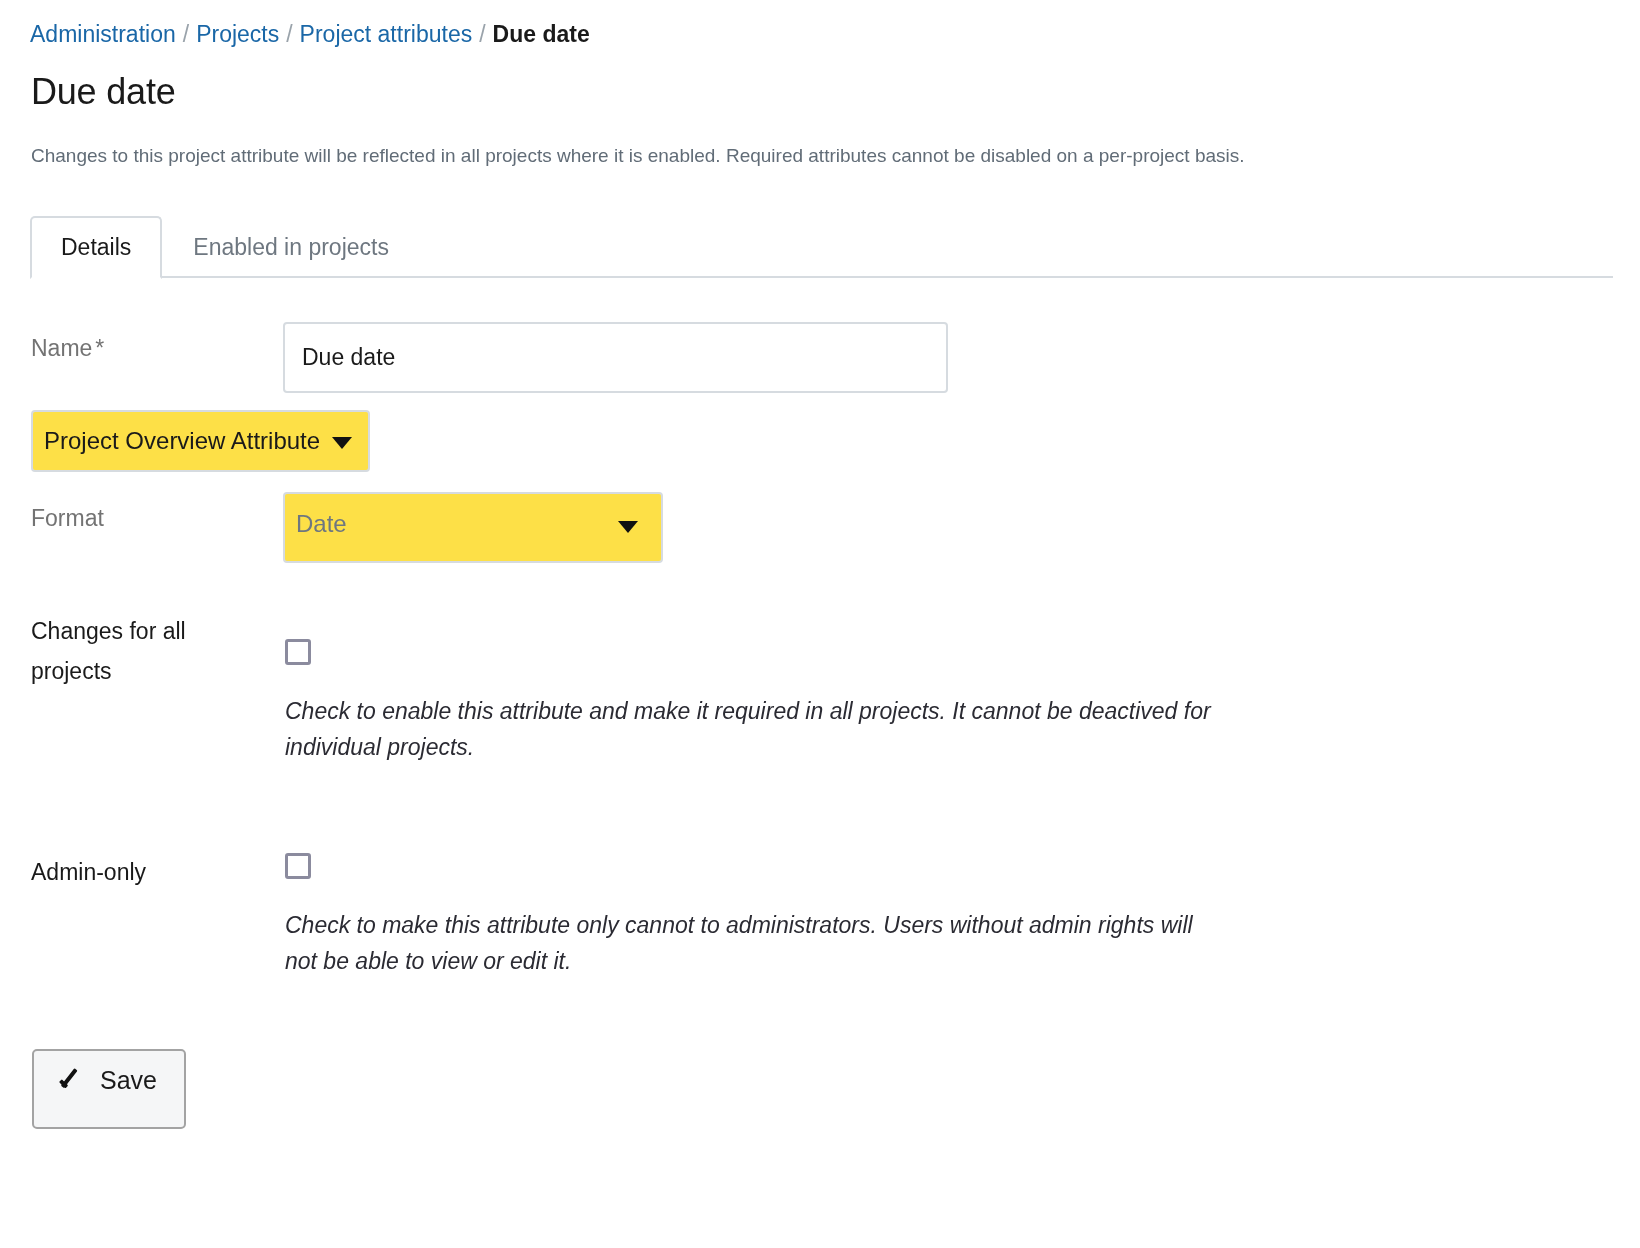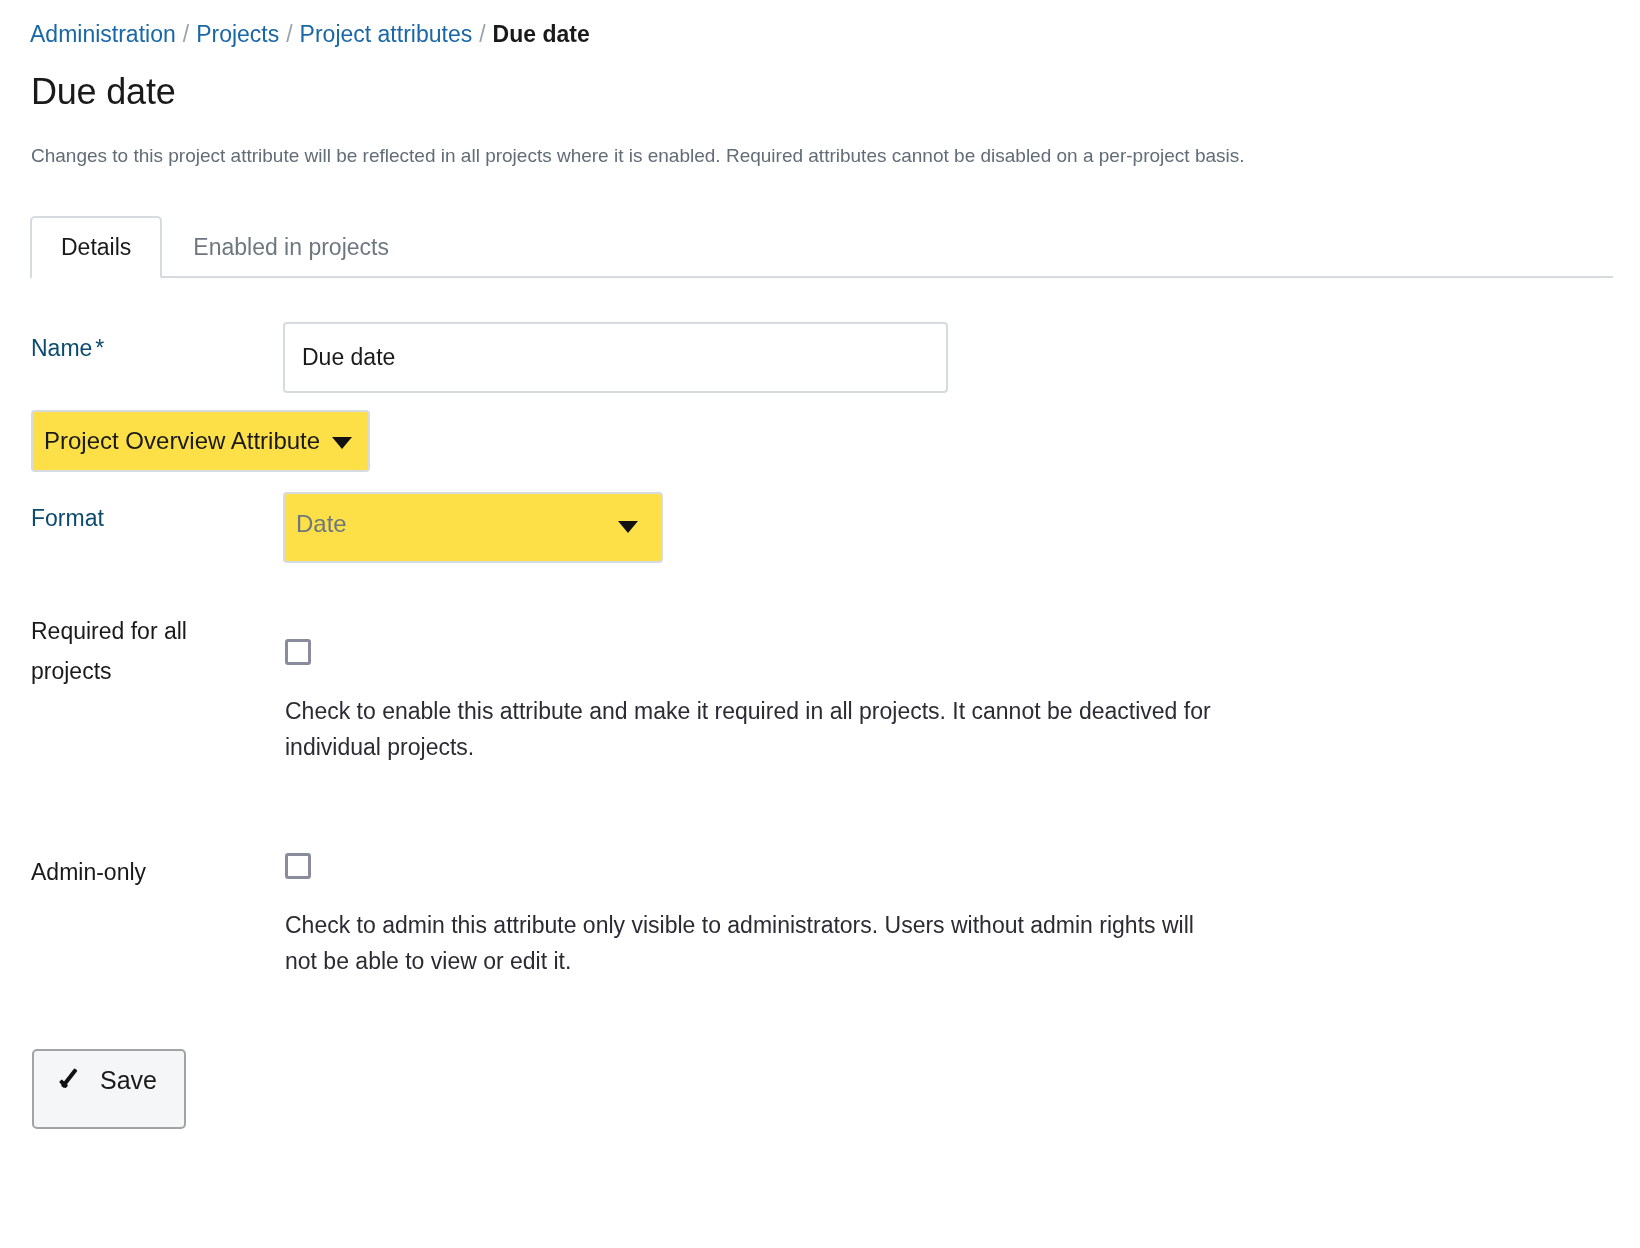--- a/index.html
+++ b/index.html
@@ -103,21 +103,21 @@
   }
   .field-row {
     display: flex;
     align-items: flex-start;
   }
   .field-label {
     width: 252px;
     flex: 0 0 252px;
     font-size: 23px;
     line-height: 40px;
-    color: #0c4a6e;
+    color: #737373;
     padding-top: 6px;
     box-sizing: border-box;
   }
   .field-label .req {
     padding-left: 3px;
   }
   .field-control {
     flex: 1 1 auto;
   }
 
@@ -213,20 +213,21 @@
     box-sizing: border-box;
     border: 3px solid #8b8b9e;
     border-radius: 3px;
     background: #ffffff;
     display: block;
     cursor: pointer;
   }
   .check-help {
     font-size: 23px;
     line-height: 36px;
+    font-style: italic;
     color: #2b2b33;
     max-width: 940px;
     margin-top: 28px;
   }
 
   .row-required { margin-top: 4px; }
   .row-required .check-label { padding-top: 0; }
   .row-required .checkbox { margin-top: 28px; }
   .row-admin { margin-top: 84px; }
   .row-admin .checkbox { margin-top: 4px; }
@@ -319,32 +320,32 @@
     <div class="field-row row-format">
       <div class="field-label"><span>Format</span></div>
       <div class="field-control">
         <div class="select-box format-select">
           <span class="sel-text">Date</span><span class="caret"></span>
         </div>
       </div>
     </div>
 
     <div class="check-row row-required">
-      <div class="check-label">Required for all projects</div>
+      <div class="check-label">Changes for all projects</div>
       <div class="check-area">
         <span class="checkbox"></span>
         <div class="check-help">Check to enable this attribute and make it required in all projects. It cannot be deactived for individual projects.</div>
       </div>
     </div>
 
     <div class="check-row row-admin">
       <div class="check-label">Admin-only</div>
       <div class="check-area">
         <span class="checkbox"></span>
-        <div class="check-help">Check to admin this attribute only visible to administrators. Users without admin rights will not be able to view or edit it.</div>
+        <div class="check-help">Check to make this attribute only cannot to administrators. Users without admin rights will not be able to view or edit it.</div>
       </div>
     </div>
 
     <div class="save-wrap">
       <button class="btn-save" type="button">
         <span class="check-icon"></span>
         <span>Save</span>
       </button>
     </div>
 

